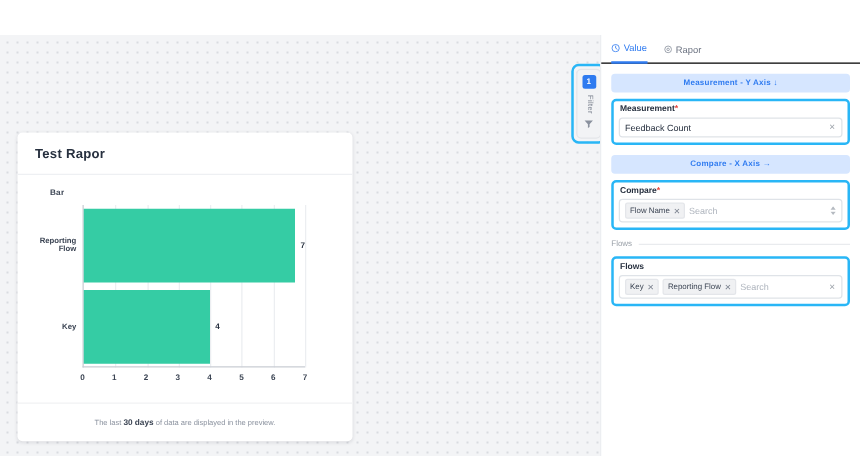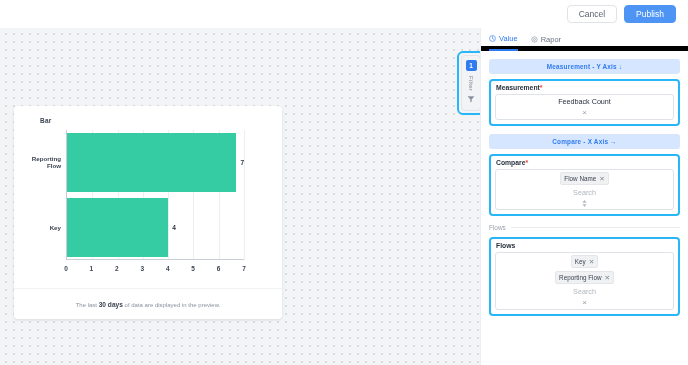--- a/index.html
+++ b/index.html
@@ -93,21 +93,21 @@
   }
   .filter-icon{margin-top:4px;line-height:0;}
 
   
   .panel{
     position:absolute;left:480px;top:28px;width:208px;height:337px;
     background:#ffffff;border-left:1px solid #eceef1;box-sizing:border-box;
   }
   .tabs{
     display:flex;gap:13px;height:23px;padding:0 8px;
-    border-bottom:5px solid #000000;box-sizing:border-box;
+    border-bottom:1px solid #000000;box-sizing:border-box;
   }
   .tab{display:flex;align-items:center;gap:3px;font-size:7.5px;color:#6b7280;height:23px;
        box-sizing:border-box;cursor:pointer;}
   .tab.active{color:#2f7bf0;border-bottom:2px solid #2f7bf0;}
   .tab svg{display:block;}
 
   .panel-body{padding:8px 8px 0 8px;}
 
   .section-banner{
     background:#d6e6ff;color:#2f7bf0;font-size:6.4px;font-weight:700;
@@ -115,21 +115,21 @@
     letter-spacing:.2px;
   }
   .field-hl{
     border:2px solid #29b6f6;border-radius:4px;padding:3px 4px 4px 4px;margin-bottom:8px;
     box-sizing:border-box;background:#fff;
   }
   .field-label{font-size:6.8px;font-weight:700;color:#27303f;margin:0 0 3px 1px;}
   .req{color:#e8453c;font-size:7px;}
   .input{
     border:1px solid #dfe3e8;border-radius:3px;min-height:16px;background:#fff;
-    display:flex;align-items:center;padding:2px 4px;gap:3px;box-sizing:border-box;flex-direction:column;
+    display:flex;align-items:center;padding:2px 4px;gap:3px;box-sizing:border-box;
   }
   .input-value{font-size:7.2px;color:#27303f;flex:1;}
   .input-ph{font-size:7.2px;color:#aeb4bd;flex:1;}
   .clear-x{font-size:8px;color:#9aa0a8;line-height:1;cursor:pointer;padding:0 1px;}
   .stepper{display:flex;flex-direction:column;gap:1px;color:#b5bac1;line-height:0;}
   .tag{
     background:#f0f1f3;border:1px solid #e4e6ea;border-radius:2px;
     font-size:6.3px;color:#3b4453;padding:1.5px 3px;display:flex;align-items:center;gap:3px;
     white-space:nowrap;
   }
@@ -137,28 +137,27 @@
 
   .divider-row{display:flex;align-items:center;gap:5px;margin:2px 0 6px 0;}
   .divider-row .dl{font-size:6.4px;color:#9aa0a8;}
   .divider-row .line{flex:1;height:1px;background:#e9ebee;}
 </style>
 </head>
 <body>
 
 <div class="app">
 
-  <div class="topbar">
-    <button class="btn btn-cancel">Cancel</button>
-    <button class="btn btn-publish">Publish</button>
-  </div>
 
   <div class="canvas">
 
     <div class="card">
+      <div class="card-head">
+        <div class="card-title">Test Rapor</div>
+      </div>
 
       <div class="card-body">
         <div class="chart-kind">Bar</div>
 
         <div class="chart">
           <div class="ylabels">
             <div class="ylab">Reporting Flow</div>
             <div class="ylab">Key</div>
           </div>
 

